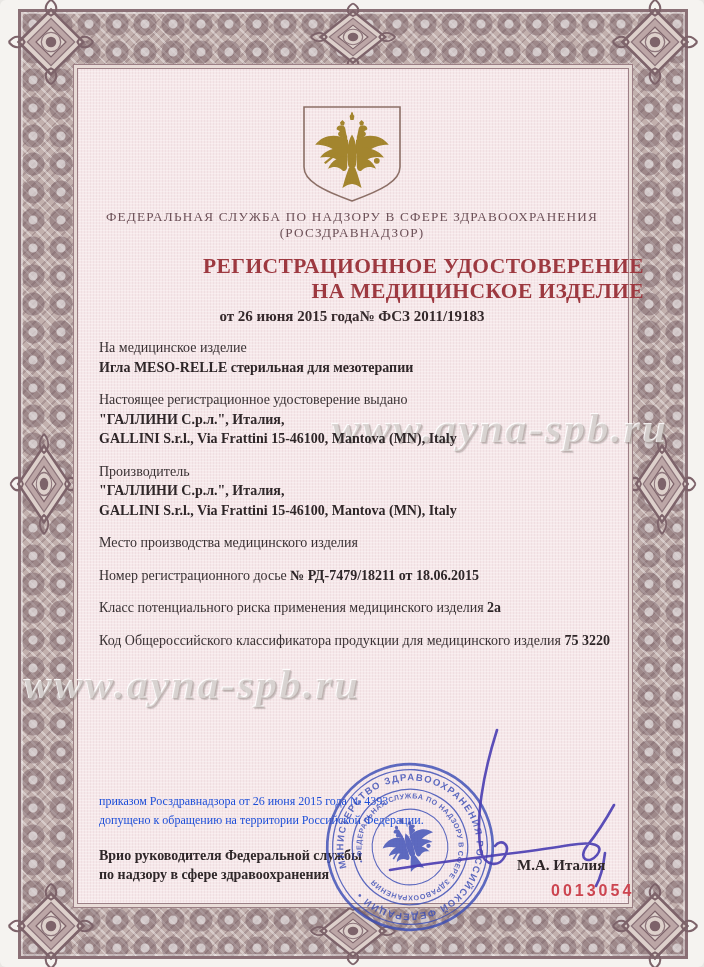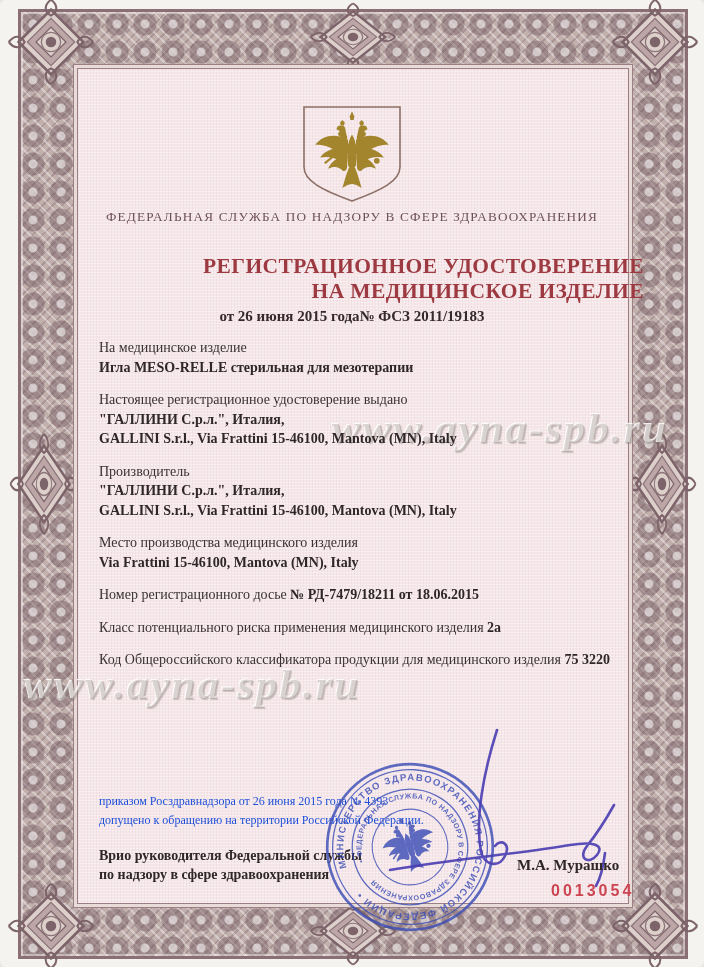--- a/index.html
+++ b/index.html
@@ -143,20 +143,21 @@
     <svg class="shieldline" viewBox="0 0 106 100">
       <path d="M5 3 H101 V63 C101 77 83 86 53 97 C23 86 5 77 5 63 Z" fill="none" stroke="#8c6f66" stroke-width="1.6"></path>
     </svg>
     <svg class="eagle" viewBox="0 0 100 100">
         <use href="#eagle" width="100" height="100"></use>
       </svg>
   </div>
 
   <div class="agency">
     <div>ФЕДЕРАЛЬНАЯ СЛУЖБА ПО НАДЗОРУ В СФЕРЕ ЗДРАВООХРАНЕНИЯ</div>
+    <div>(РОСЗДРАВНАДЗОР)</div>
   </div>
 
   <div class="titleblock">
     <div>РЕГИСТРАЦИОННОЕ УДОСТОВЕРЕНИЕ</div>
     <div>НА МЕДИЦИНСКОЕ ИЗДЕЛИЕ</div>
   </div>
   <div class="dateline">
     <span>от  26 июня 2015 года</span>
     <span>№  ФСЗ 2011/19183</span>
   </div>
@@ -171,21 +172,20 @@
       <span class="b">"ГАЛЛИНИ С.р.л.", Италия,</span><br>
       <span class="b">GALLINI S.r.l., Via Frattini 15-46100, Mantova (MN), Italy</span>
     </p>
     <p>
       <span>Производитель</span><br>
       <span class="b">"ГАЛЛИНИ С.р.л.", Италия,</span><br>
       <span class="b">GALLINI S.r.l., Via Frattini 15-46100, Mantova (MN), Italy</span>
     </p>
     <p>
       <span>Место производства медицинского изделия</span><br>
-      <span class="b">Via Frattini 15-46100, Mantova (MN), Italy</span>
     </p>
     <p>
       <span>Номер регистрационного досье</span>
       <span class="b">№ РД-7479/18211 от 18.06.2015</span>
     </p>
     <p>
       <span>Класс потенциального риска применения медицинского изделия</span>
       <span class="b">2а</span>
     </p>
     <p>
@@ -198,21 +198,21 @@
   <div class="wm wm2">www.ayna-spb.ru</div>
 
   <div class="order">
     <span>приказом Росздравнадзора от 26 июня 2015 года № 4393</span><br>
     <span>допущено к обращению на территории Российской Федерации.</span>
   </div>
   <div class="signer">
     <span>Врио руководителя Федеральной службы</span><br>
     <span>по надзору в сфере здравоохранения</span>
   </div>
-  <div class="signername">М.А. Мурашко</div>
+  <div class="signername">М.А. Италия</div>
   <div class="serial">0013054</div>
 
   <svg class="stamp" viewBox="0 0 200 200">
     <defs>
       <path id="tc-out" d="M100 100 m -74 0 a74 74 0 1 1 148 0 a74 74 0 1 1 -148 0"></path>
       <path id="tc-in" d="M100 100 m -54 0 a54 54 0 1 1 108 0 a54 54 0 1 1 -108 0"></path>
     </defs>
     <g fill="none" stroke="#3c4eb6">
       <circle cx="100" cy="100" r="92" stroke-width="3"></circle>
       <circle cx="100" cy="100" r="86" stroke-width="1.4"></circle>

